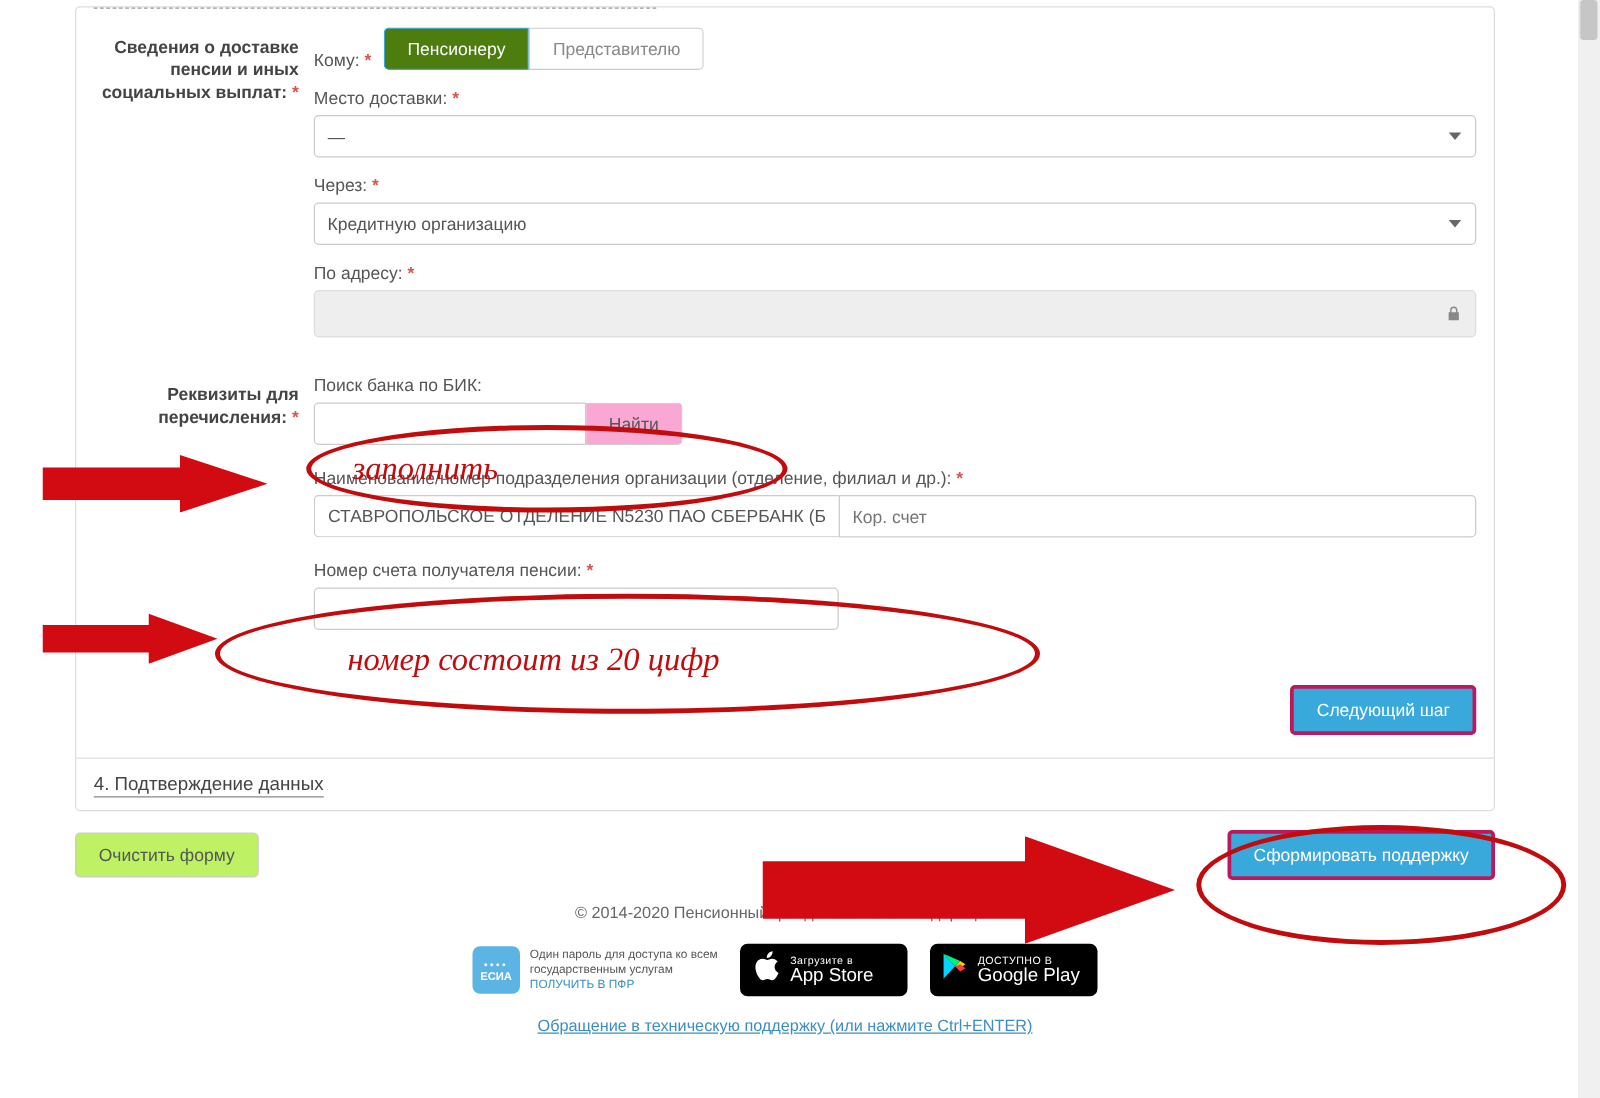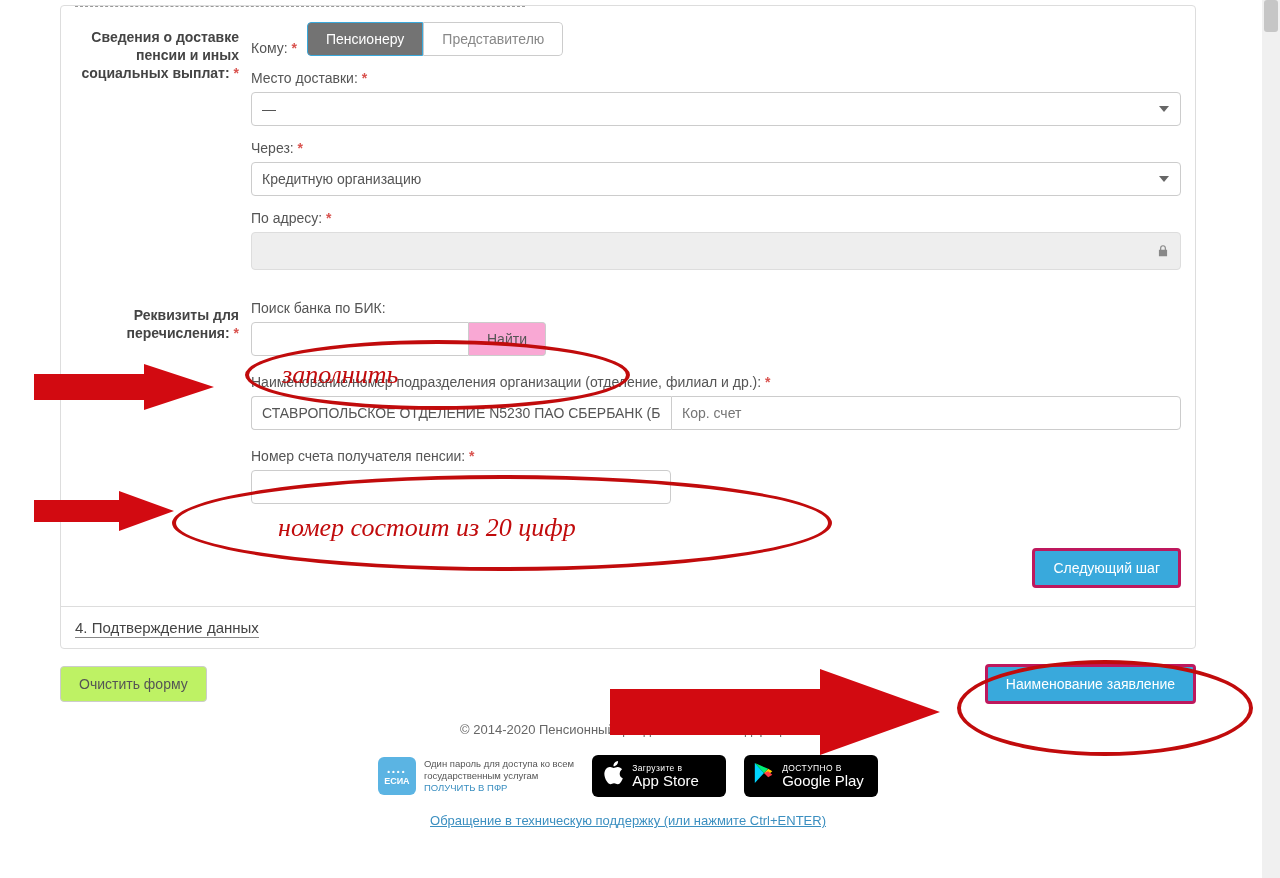--- a/index.html
+++ b/index.html
@@ -44,21 +44,21 @@
   .btn-group { display: inline-flex; border-radius: 4px; overflow: hidden; }
   .toggle-btn {
     border: 1px solid #ccc;
     padding: 8px 18px;
     font-size: 14px;
     background: #fff;
     color: #888;
     cursor: pointer;
   }
   .toggle-btn.active {
-    background: #737373;
+    background: #4d7c0f;
     color: #fff;
     border-color: #39a9dc;
   }
   .toggle-btn:first-child { border-top-left-radius: 4px; border-bottom-left-radius: 4px; }
   .toggle-btn:last-child { border-top-right-radius: 4px; border-bottom-right-radius: 4px; }
   .select, .textinput {
     width: 100%;
     border: 1px solid #ccc;
     border-radius: 4px;
     padding: 8px 10px;
@@ -250,21 +250,21 @@
       <button class="btn-primary">Следующий шаг</button>
     </div>
 
     <div class="step-header">
       <span>4. Подтверждение данных</span>
     </div>
   </div>
 
   <div class="actions-bar">
     <button class="btn-outline">Очистить форму</button>
-    <button class="btn-primary">Наименование заявление</button>
+    <button class="btn-primary">Сформировать поддержку</button>
   </div>
 
   <div class="footer">
     <div class="copyright">© 2014-2020 Пенсионный фонд Российской Федерации</div>
     <div class="badges-row">
       <div class="esia-badge">
         <div class="esia-box">
           <div class="esia-dots">••••</div>
           <div>ЕСИА</div>
         </div>

